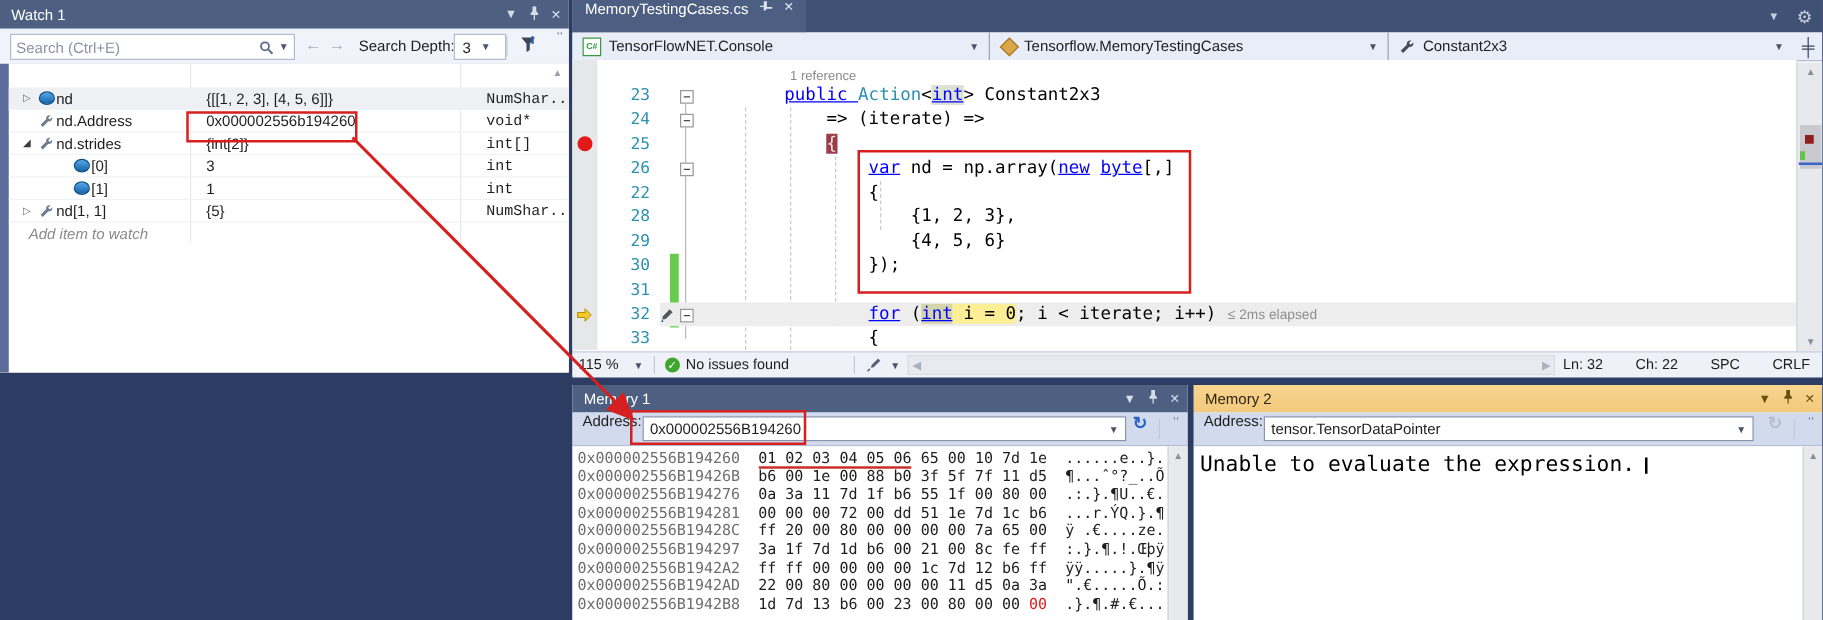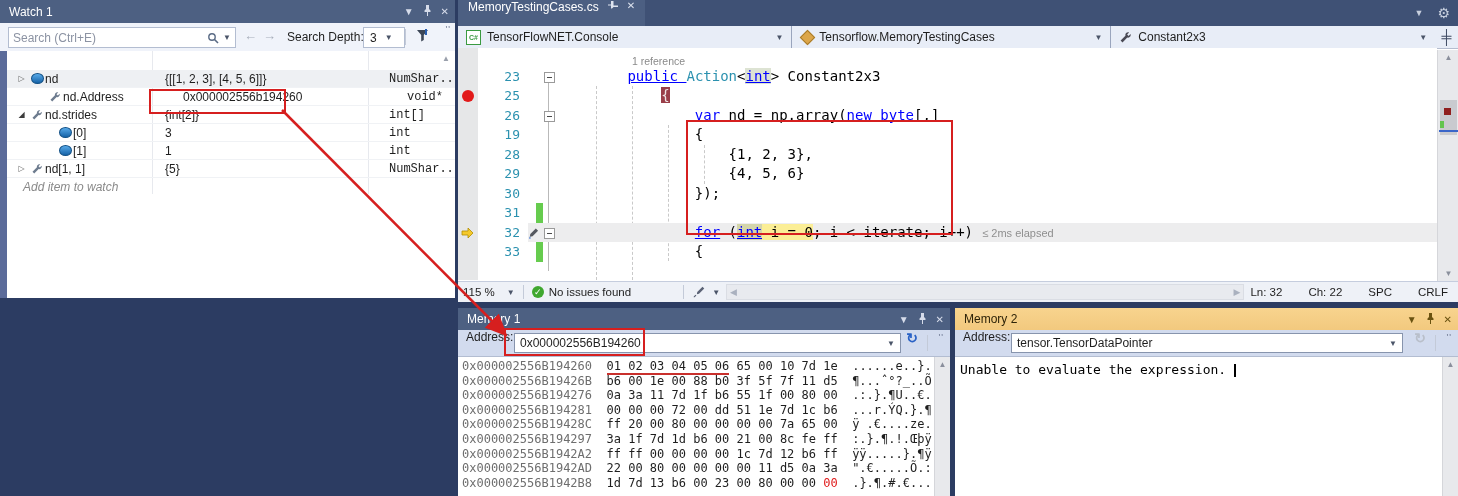--- a/index.html
+++ b/index.html
@@ -120,21 +120,21 @@
   .mem-rows{position:absolute;left:4px;top:2px;font-family:"DejaVu Sans Mono",monospace;font-size:12px;
             line-height:14.6px;white-space:pre;color:#1e1e1e;}
   .mem-rows .addr{color:#6e6e6e;}
   .u-red{border-bottom:2px solid #c9302c;}
   .b-red{color:#e01b1b;}
   .mscroll{position:absolute;right:0;top:0;width:15px;bottom:0;background:#e8e9ec;border-left:1px solid #d5d6da;}
   .mscroll .sarr{position:absolute;left:0;right:0;top:3px;text-align:center;font-size:8px;color:#8a8f9c;}
   #memory1{left:458px;top:308px;width:492px;height:188px;}
   #memory2{left:955px;top:308px;width:503px;height:188px;}
   .mcontent{position:absolute;left:0;top:49px;right:0;bottom:0;background:#fff;overflow:hidden;}
-  .m2msg{position:absolute;left:5px;top:5px;font-family:"DejaVu Sans Mono",monospace;font-size:13px;color:#000;}
+  .m2msg{position:absolute;left:5px;top:5px;font-family:"DejaVu Sans Mono",monospace;font-size:17px;color:#000;}
   .caret{display:inline-block;width:1.5px;height:13px;background:#000;vertical-align:middle;margin-left:8px;}
 
   
   .redbox{position:absolute;border:2px solid #d61f1f;z-index:40;pointer-events:none;}
   #arrow-overlay{position:absolute;left:0;top:0;z-index:50;pointer-events:none;}
 </style>
 </head>
 <body>
 
 <div id="root">
@@ -189,21 +189,21 @@
               <span class="exp">▷</span>
               <span class="wicon">
                 <span class="mi"></span>
               </span>
               <span>nd</span>
             </div>
             <div class="wc-value" style="padding-left: 6px; margin-left: 0px;">{[[1, 2, 3], [4, 5, 6]]}</div>
             <div class="wc-type">NumShar...</div>
           </div>
           <div class="wrow">
-            <div class="wc-name" style="padding-left: 25px;">
+            <div class="wc-name" style="padding-left: 7px;">
               <span class="exp"></span>
               <span class="wicon">
                 <svg width="12" height="12" viewBox="0 0 16 16">
                   <path d="M11.2 1.6a3.4 3.4 0 0 0-3.3 4.2L2 11.7 4.3 14l5.9-5.9a3.4 3.4 0 0 0 4.2-3.3c0-.4-.1-.8-.2-1.2l-2.4 2.4-1.8-1.8 2.4-2.4c-.4-.1-.8-.2-1.2-.2z" fill="#6e7c8f"></path>
                 </svg>
               </span>
               <span>nd.Address</span>
             </div>
             <div class="wc-value" style="padding-left: 6px; margin-left: 0px;">0x000002556b194260</div>
             <div class="wc-type">void*</div>
@@ -311,35 +311,42 @@
       <div id="code-lines">
           <div class="codelens">1 reference</div>
           <div class="crow">
             <span class="ln">23</span>
             <div class="lcwrap">
               <span class="lc">        <span class="sk">public </span><span class="sty">Action</span><span class="sp">&lt;</span><span class="sk hl-ref">int</span><span class="sp">&gt; Constant2x3</span></span>
             </div>
             <div class="foldbox"></div>
           </div>
           <div class="crow">
+            <span class="ln">24</span>
+            <div class="lcwrap">
+              <span class="lc">            <span class="sp">=&gt; (iterate) =&gt;</span></span>
+            </div>
+            <div class="foldbox"></div>
+          </div>
+          <div class="crow">
             <span class="ln">25</span>
             <div class="lcwrap">
               <span class="lc">            <span class="sp hl-brk">{</span></span>
             </div>
             <div class="bpdot"></div>
           </div>
           <div class="crow">
             <span class="ln">26</span>
             <div class="lcwrap">
               <span class="lc">                <span class="sk">var</span><span class="sp"> nd = np.array(</span><span class="sk">new</span><span class="sp"> </span><span class="sk">byte</span><span class="sp">[,]</span></span>
             </div>
             <div class="foldbox"></div>
           </div>
           <div class="crow">
-            <span class="ln">19</span>
+            <span class="ln">22</span>
             <div class="lcwrap">
               <span class="lc">                <span class="sp">{</span></span>
             </div>
           </div>
           <div class="crow">
             <span class="ln">28</span>
             <div class="lcwrap">
               <span class="lc">                    <span class="sp">{1, 2, 3},</span></span>
             </div>
           </div>

